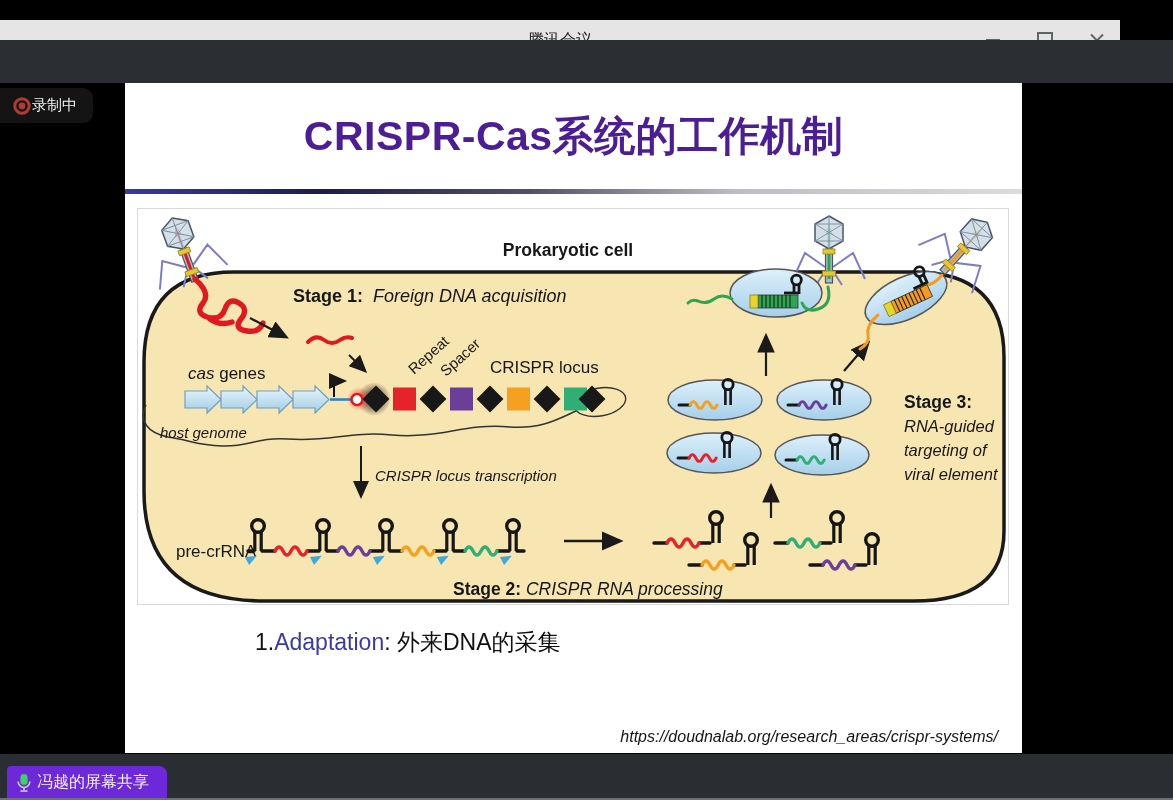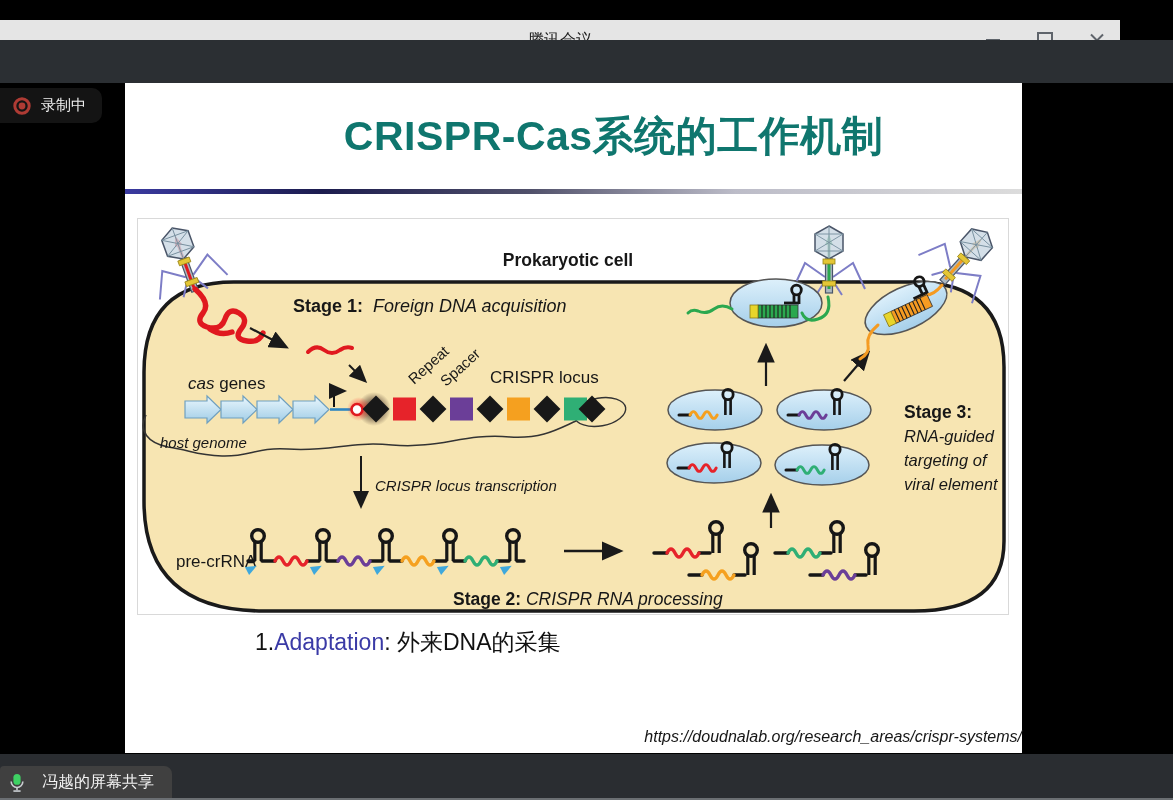--- a/index.html
+++ b/index.html
@@ -19,40 +19,40 @@
   .ico-close::before{transform:rotate(45deg);}
   .ico-close::after{transform:rotate(-45deg);}
 
   .toolbar{position:absolute;left:0;top:40px;width:1173px;height:43px;background:#2b2f33;}
 
   
   .stage{position:absolute;left:0;top:83px;width:1173px;height:671px;background:#000;}
   .slide{position:absolute;left:125px;top:0;width:897px;height:670px;background:#ffffff;}
 
   .rec-badge{position:absolute;left:0;top:5px;height:35px;padding:0 16px 0 12px;
-       background:#141414;border-radius:0 10px 10px 0;display:flex;align-items:center;gap:9px;z-index:5;font-family:Liberation Mono, monospace;}
+       background:#141414;border-radius:0 10px 10px 0;display:flex;align-items:center;z-index:5;font-family:Liberation Mono, monospace;}
   .rec-label{color:#efefef;font-size:15px;}
 
   
   .slide-title{position:absolute;left:0;top:26px;width:100%;text-align:center;
-       font-size:41px;font-weight:700;color:#0f766e;letter-spacing:.5px;margin-left:40px;}
+       font-size:41px;font-weight:700;color:#4c1d95;letter-spacing:.5px;}
   .title-divider{position:absolute;left:0;top:106px;width:100%;height:5px;
        background:linear-gradient(to right,#3a3aa0 0%,#1c1c4e 22%,#50506a 45%,#bcbcc8 68%,#dcdcdc 100%);}
-  .diagram-wrap{position:absolute;left:12px;top:135px;width:870px;height:395px;
+  .diagram-wrap{position:absolute;left:12px;top:125px;width:870px;height:395px;
        border:1px solid #d9d9d9;background:#fff;}
 
   .mech-list{position:absolute;left:118px;top:544px;font-size:23px;color:#111;line-height:31px;margin-left:12px;}
   .mech-list .term{color:#3a3aa6;}
-  .src-url{position:absolute;right:0;top:645px;font-size:16px;font-style:italic;color:#161616;}
+  .src-url{position:absolute;right:24px;top:645px;font-size:16px;font-style:italic;color:#161616;}
 
   
   .bottombar{position:absolute;left:0;top:754px;width:1173px;height:46px;background:#2a2d31;
        border-bottom:2px solid #6b6f73;box-sizing:border-box;}
-  .share-badge{position:absolute;left:0;bottom:0;height:32px;padding:0 18px 0 8px;
-       background:#404040;border-radius:4px 8px 0 0;display:flex;align-items:center;gap:16px;}
+  .share-badge{position:absolute;left:7px;bottom:0;height:32px;padding:0 18px 0 8px;
+       background:#6d28d9;border-radius:4px 8px 0 0;display:flex;align-items:center;gap:4px;}
   .share-label{color:#f2f2f2;font-size:16px;}
 
   svg text{font-family:"Liberation Sans",sans-serif;fill:#171717;}
 </style>
 </head>
 <body>
 
 <div class="app">
 
   <div class="titlebar">

